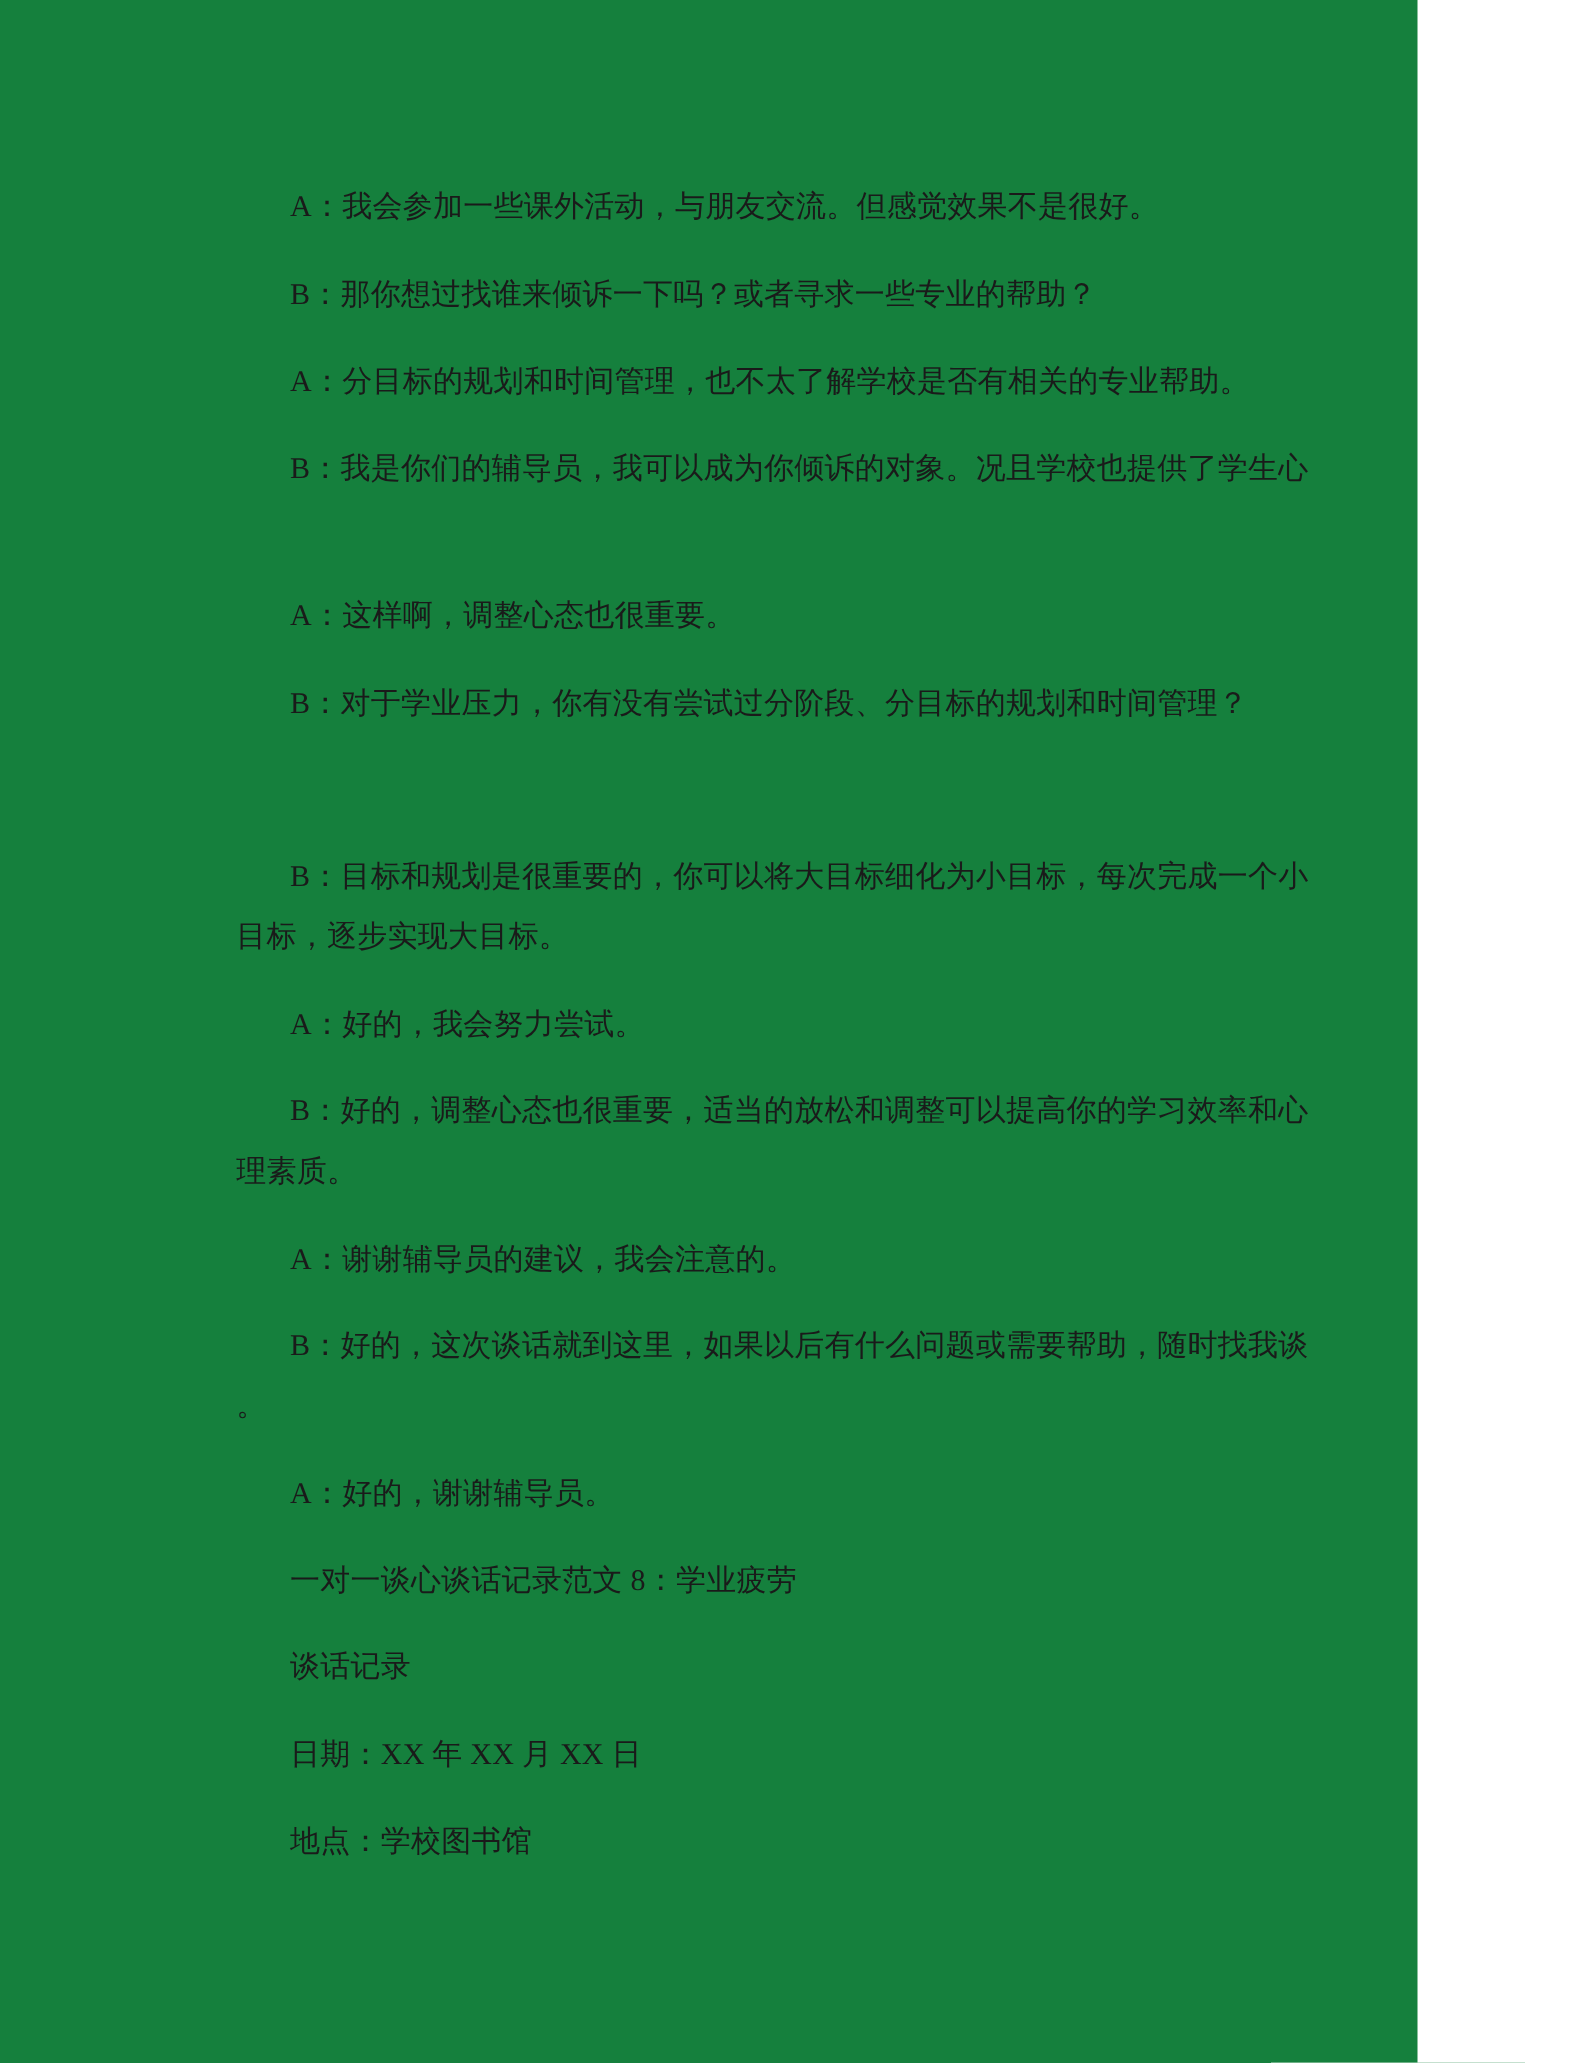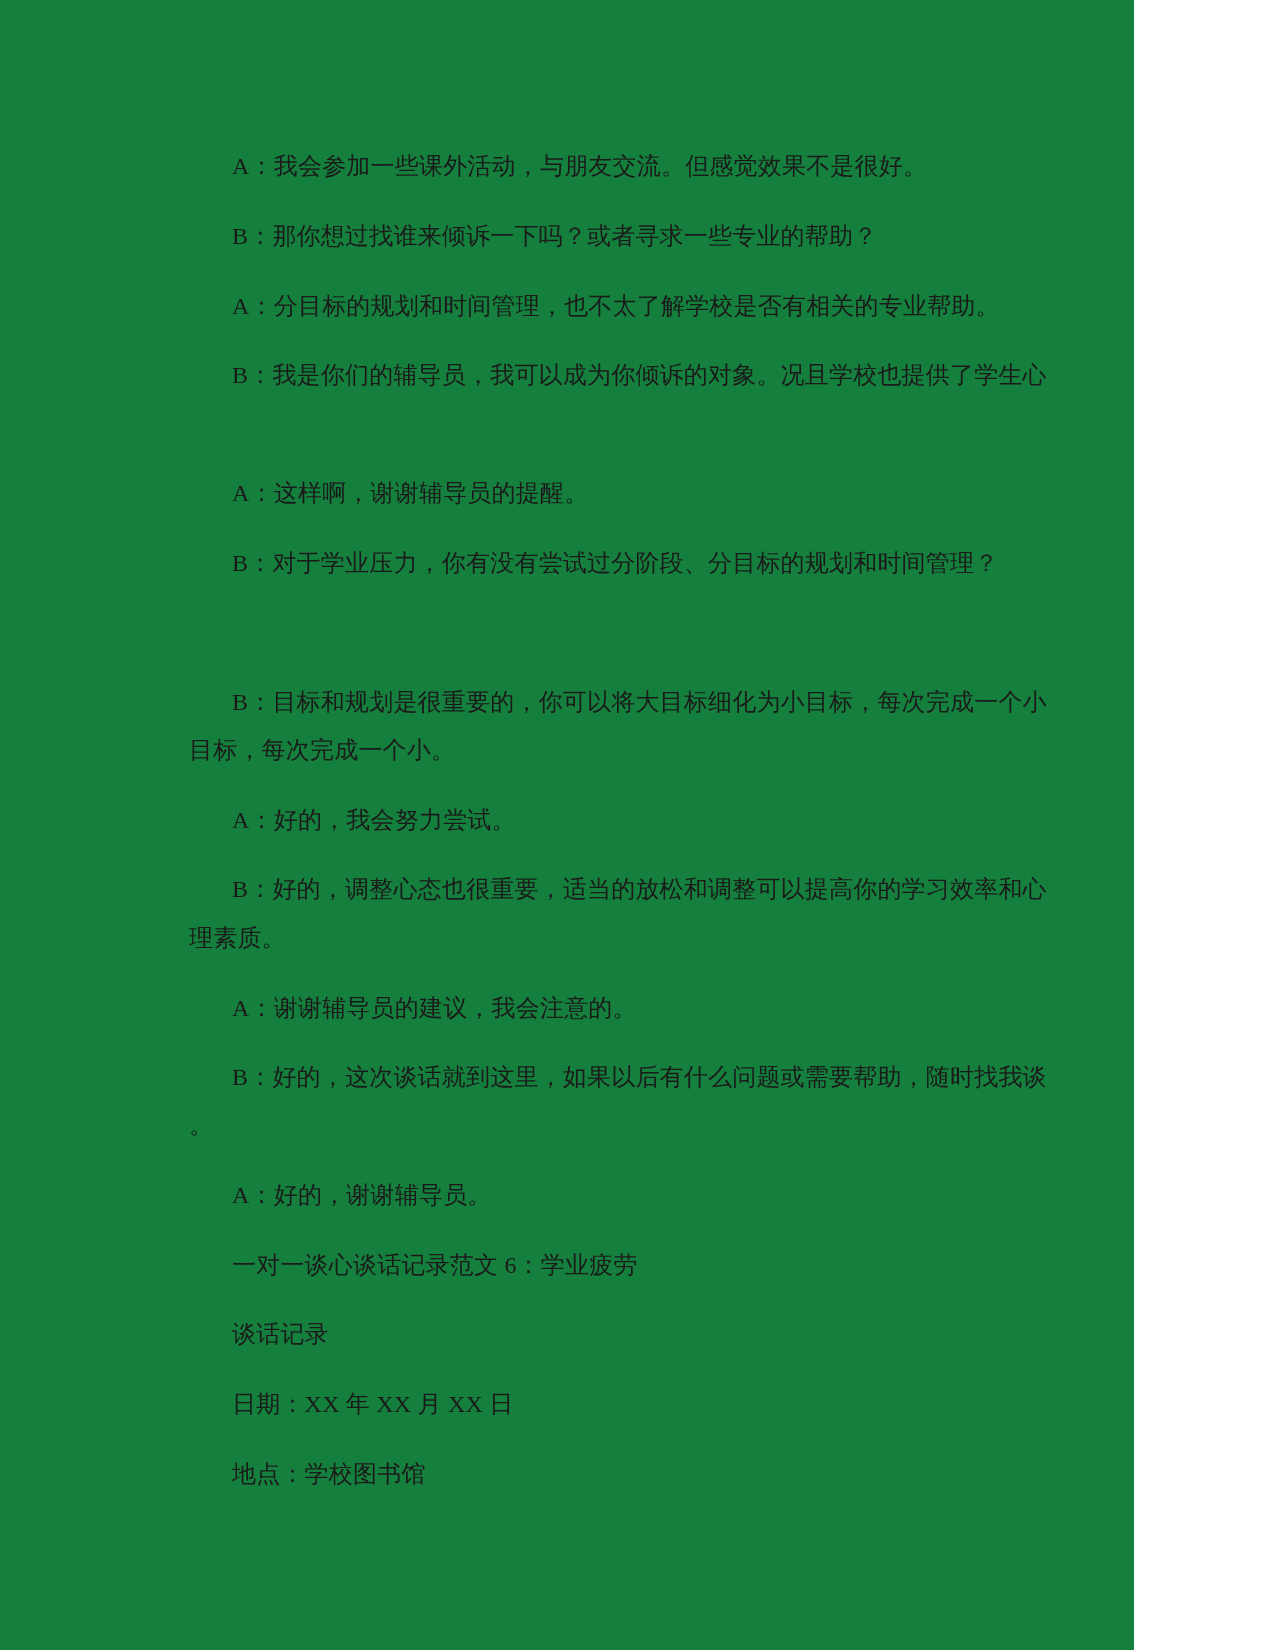--- a/index.html
+++ b/index.html
@@ -34,28 +34,28 @@
     .flush  { left: 189px; }
   </style>
 </head>
 <body>
 
 <div class="page">
   <div class="line indent" style="top:151px">A：我会参加一些课外活动，与朋友交流。但感觉效果不是很好。</div>
   <div class="line indent" style="top:221px">B：那你想过找谁来倾诉一下吗？或者寻求一些专业的帮助？</div>
   <div class="line indent" style="top:291px">A：分目标的规划和时间管理，也不太了解学校是否有相关的专业帮助。</div>
   <div class="line indent" style="top:360px">B：我是你们的辅导员，我可以成为你倾诉的对象。况且学校也提供了学生心</div>
-  <div class="line indent" style="top:478px">A：这样啊，谢谢辅导员的提醒。</div>
+  <div class="line indent" style="top:478px">A：这样啊，调整心态也很重要。</div>
   <div class="line indent" style="top:548px">B：对于学业压力，你有没有尝试过分阶段、分目标的规划和时间管理？</div>
   <div class="line indent" style="top:687px">B：目标和规划是很重要的，你可以将大目标细化为小目标，每次完成一个小</div>
-  <div class="line flush" style="top:735px">目标，每次完成一个小。</div>
+  <div class="line flush" style="top:735px">目标，逐步实现大目标。</div>
   <div class="line indent" style="top:805px">A：好的，我会努力尝试。</div>
   <div class="line indent" style="top:874px">B：好的，调整心态也很重要，适当的放松和调整可以提高你的学习效率和心</div>
   <div class="line flush" style="top:923px">理素质。</div>
   <div class="line indent" style="top:993px">A：谢谢辅导员的建议，我会注意的。</div>
   <div class="line indent" style="top:1062px">B：好的，这次谈话就到这里，如果以后有什么问题或需要帮助，随时找我谈</div>
   <div class="line flush" style="top:1110px">。</div>
   <div class="line indent" style="top:1180px">A：好的，谢谢辅导员。</div>
-  <div class="line indent" style="top:1250px">一对一谈心谈话记录范文 6：学业疲劳</div>
+  <div class="line indent" style="top:1250px">一对一谈心谈话记录范文 8：学业疲劳</div>
   <div class="line indent" style="top:1319px">谈话记录</div>
   <div class="line indent" style="top:1389px">日期：XX 年 XX 月 XX 日</div>
   <div class="line indent" style="top:1459px">地点：学校图书馆</div>
 </div>
 
 </body></html>

